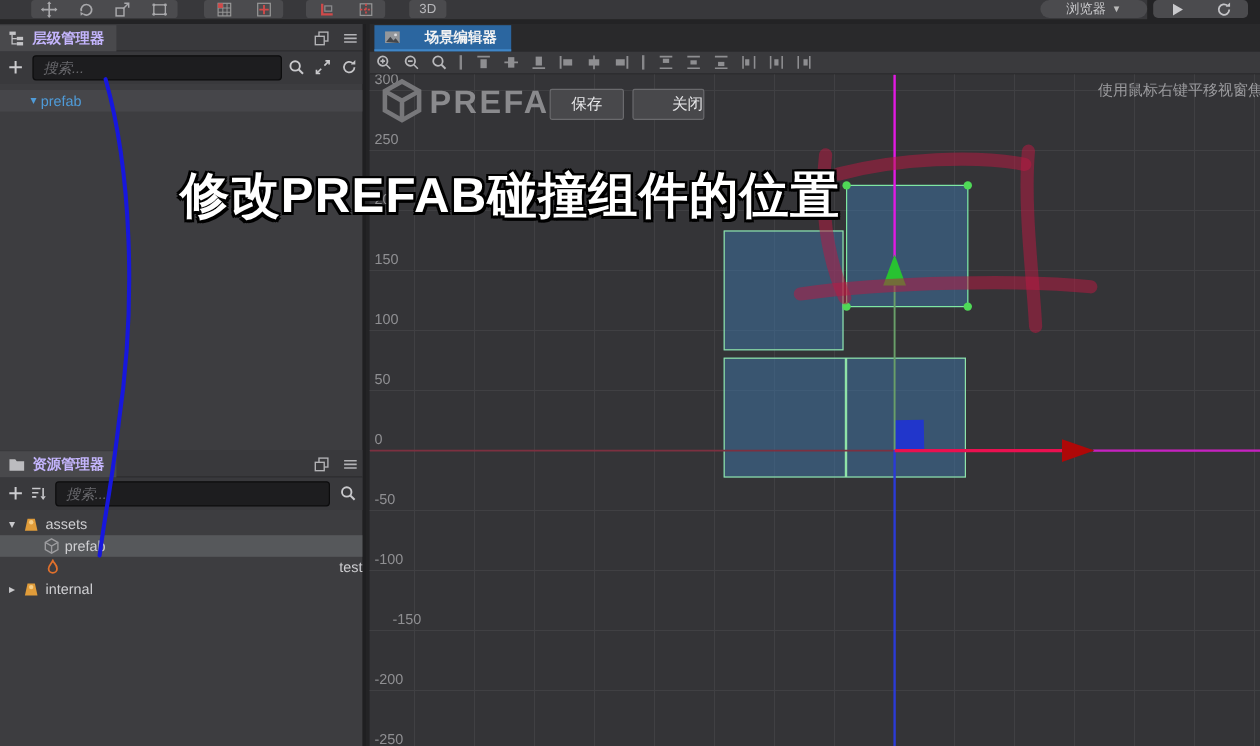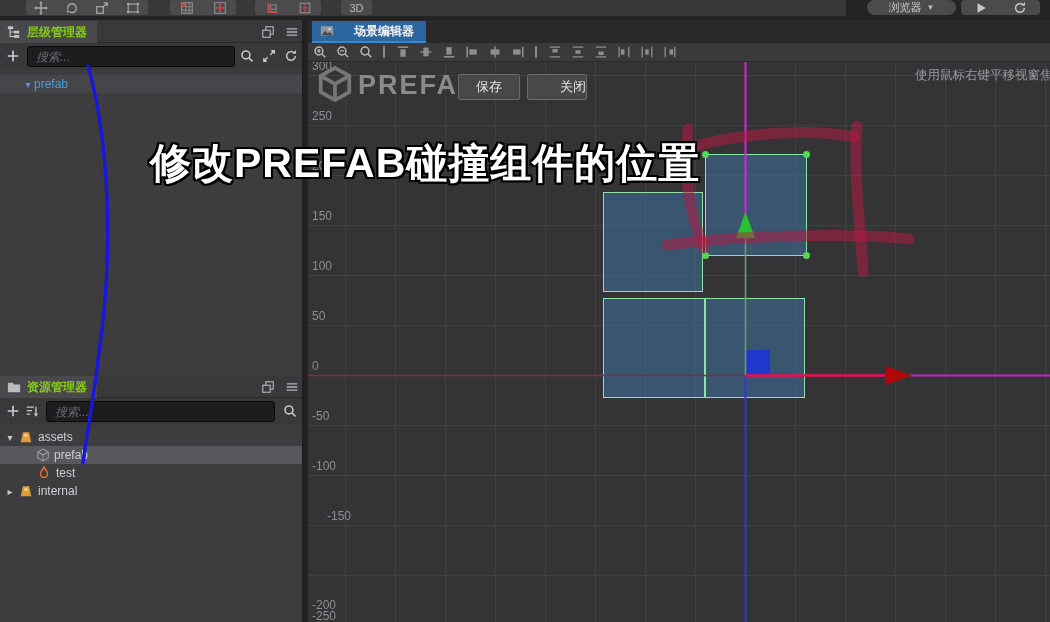--- a/index.html
+++ b/index.html
@@ -1,37 +1,37 @@
 <!DOCTYPE html>
 <html><head>
 <meta charset="utf-8">
 <style>
   * { margin:0; padding:0; box-sizing:border-box; }
   html,body { width:1050px; height:622px; overflow:hidden; background:#232325;
     font-family:"Liberation Sans","DejaVu Sans",sans-serif; }
   .abs { position:absolute; }
   
-  #topbar { position:absolute; left:0; top:0; width:846px; height:16px; background:#38383b; }
+  #topbar { position:absolute; left:0; top:0; width:956px; height:16px; background:#38383b; }
   .tgroup { position:absolute; top:0; height:15px; background:#4b4b4e; border-radius:3px;
     display:flex; align-items:center; justify-content:space-around; }
   .tbtn { display:flex; align-items:center; justify-content:center; width:26px; height:14px; cursor:pointer; }
   #btn-3d { position:absolute; left:341px; top:0; width:31px; height:15px; background:#4b4b4e;
     border-radius:3px; color:#b9b9bc; font-size:11px; display:flex; align-items:center; justify-content:center; }
   #btn-browser { position:absolute; left:867px; top:0; width:89px; height:15px; background:#4b4b4e;
     border-radius:8px; color:#c9c9cc; font-size:11px; display:flex; align-items:center; justify-content:center; gap:5px; }
   #btn-browser .car { font-size:8px; color:#bbb; }
   #playgroup { left:961px; width:79px; border-radius:4px; }
   
   .panel { position:absolute; left:0; width:305px; background:#3d3d40; border-right:3px solid #1f1f21; }
   #hierarchy { top:20px; height:355px; }
   #assets { top:375px; height:247px; }
   .phead { position:relative; height:23px; background:#39393c; border-bottom:1px solid #2a2a2c; }
   .ptab { position:absolute; left:0; top:1px; height:22px; width:97px; background:#49494c;
     display:flex; align-items:center; gap:6px; padding-left:7px; }
-  .ptab span { color:#84cc16; font-size:12px; font-weight:bold; }
+  .ptab span { color:#c4b5fd; font-size:12px; font-weight:bold; }
   .phead-ic { position:absolute; top:5px; cursor:pointer; }
   .ptools { position:relative; height:27px; background:#39393c; }
   .search { position:absolute; height:21px; background:#1d1d1f; border:1px solid #0c0c0d;
     border-radius:3px; color:#bfbfbf; font-size:12px; font-style:italic; padding:0 8px; outline:none; }
   .search::placeholder { color:#69696d; font-style:italic; }
   .trow { position:relative; height:18px; display:flex; align-items:center; font-size:12px; color:#cfcfd2; cursor:pointer; }
   .trow.hl { background:#46464a; }
   .trow.sel { background:#56585b; }
   .caret { width:12px; text-align:center; font-size:10px; color:#c9c9cc; cursor:pointer; }
   .icon { display:inline-flex; align-items:center; justify-content:center; }
@@ -287,21 +287,21 @@
     </div>
     <div class="trow sel" style="padding-left:36px;">
       <i class="icon" style="margin-right:4px;">
           <svg viewBox="0 0 16 16" width="14" height="14">
             <path d="M8 1.2l6 3.4v6.8L8 14.8l-6-3.4V4.6z" fill="none" stroke="#9c9c9f" stroke-width="1.3"></path>
             <path d="M2 4.6L8 8l6-3.4M8 8v6.8" fill="none" stroke="#9c9c9f" stroke-width="1.3"></path>
           </svg>
         </i>
       <span>prefab</span>
     </div>
-    <div class="trow" style="padding-left:37px;">
+    <div class="trow" style="padding-left:37px;justify-content:space-between;">
       <i class="icon" style="margin-right:5px;">
           <svg viewBox="0 0 16 16" width="14" height="14">
             <path d="M8 1.2C9 4 12 5.2 12 9a4 4 0 0 1-8 0C4 5.8 7 4 8 1.2z" fill="none" stroke="#e0702c" stroke-width="1.7"></path>
           </svg>
         </i>
       <span>test</span>
     </div>
     <div class="trow" style="padding-left:4px;">
       <span class="caret">▸</span>
       <i class="icon" style="margin:0 5px 0 3px;">
@@ -458,21 +458,21 @@
         <span class="ruler-label" style="top: -3px;">300</span>
         <span class="ruler-label" style="top: 47px;">250</span>
         <span class="ruler-label" style="top: 97px;">200</span>
         <span class="ruler-label" style="top: 147px;">150</span>
         <span class="ruler-label" style="top: 197px;">100</span>
         <span class="ruler-label" style="top: 247px;">50</span>
         <span class="ruler-label" style="top: 297px;">0</span>
         <span class="ruler-label" style="top: 347px;">-50</span>
         <span class="ruler-label" style="top: 397px;">-100</span>
         <span class="ruler-label" style="top: 447px; margin-left: 15px;">-150</span>
-        <span class="ruler-label" style="top: 497px; margin-top: 39px;">-200</span>
+        <span class="ruler-label" style="top: 497px;">-200</span>
         <span class="ruler-label" style="top: 547px;">-250</span>
       </div>
     <div id="boxes">
         <div class="cbox" style="left: 295px; top: 130px; width: 100px; height: 100px;"></div>
         <div class="cbox sel" style="left: 397px; top: 92px; width: 102px; height: 102px;">
           <i class="handle lt"></i>
           <i class="handle rt"></i>
           <i class="handle lb"></i>
           <i class="handle rb"></i>
         </div>

